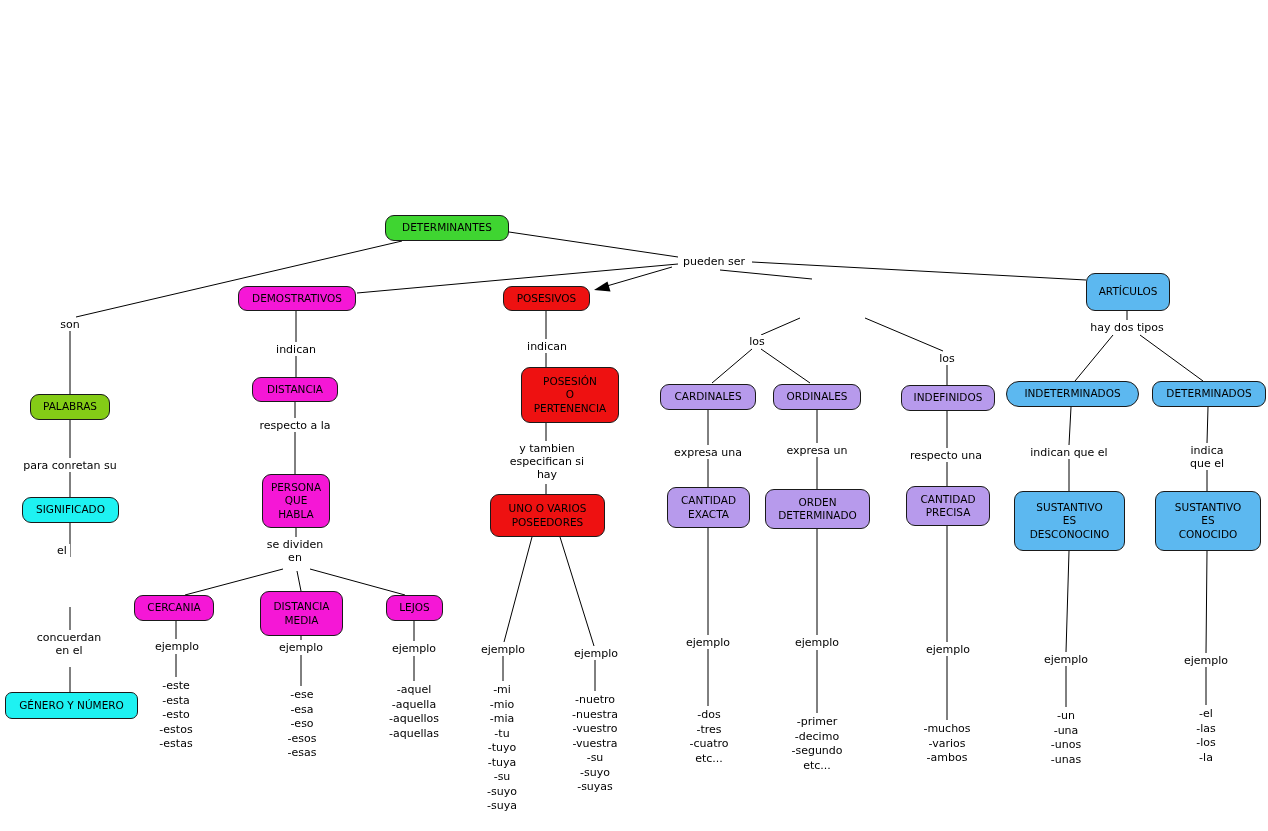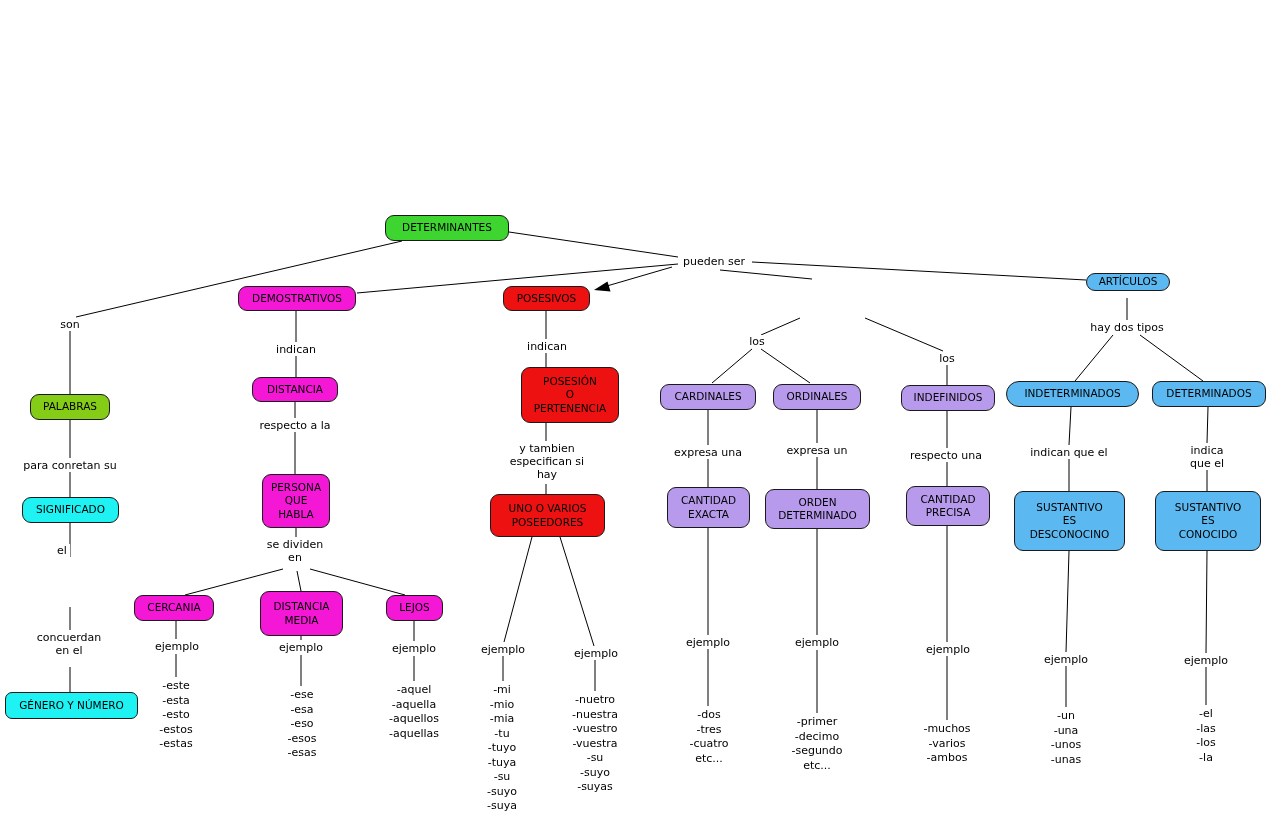--- a/index.html
+++ b/index.html
@@ -102,21 +102,21 @@
       <line x1="1207" y1="551" x2="1206" y2="653"></line>
       <line x1="1206" y1="667" x2="1206" y2="705"></line>
     </g>
 
     <polygon points="594,290 607.5,281.5 610.5,291.5" fill="#000"></polygon>
   </svg>
 
   <div class="node" style="left: 385px; top: 215px; width: 124px; height: 26px; background-color: rgb(63, 213, 49);">DETERMINANTES</div>
   <div class="node" style="left: 238px; top: 286px; width: 118px; height: 25px; background-color: rgb(245, 23, 214);">DEMOSTRATIVOS</div>
   <div class="node" style="left: 503px; top: 286px; width: 87px; height: 25px; background-color: rgb(238, 17, 17);">POSESIVOS</div>
-  <div class="node" style="left: 1086px; top: 273px; width: 84px; height: 18px; background-color: rgb(92, 184, 240);">ARTÍCULOS</div>
+  <div class="node" style="left: 1086px; top: 273px; width: 84px; height: 38px; background-color: rgb(92, 184, 240);">ARTÍCULOS</div>
 
   <div class="node" style="left: 30px; top: 394px; width: 80px; height: 26px; background-color: #84cc16;">PALABRAS</div>
   <div class="node" style="left: 22px; top: 497px; width: 97px; height: 26px; background-color: rgb(30, 242, 242);">SIGNIFICADO</div>
   <div class="node" style="left: 5px; top: 692px; width: 133px; height: 27px; background-color: rgb(30, 242, 242); border-radius: 7px;">GÉNERO Y NÚMERO</div>
 
   <div class="node" style="left: 252px; top: 377px; width: 86px; height: 25px; background-color: rgb(245, 23, 214);">DISTANCIA</div>
   <div class="node" style="left: 262px; top: 474px; width: 68px; height: 54px; background-color: rgb(245, 23, 214);">PERSONA
 QUE
 HABLA</div>
   <div class="node" style="left: 134px; top: 595px; width: 80px; height: 26px; background-color: rgb(245, 23, 214);">CERCANIA</div>

